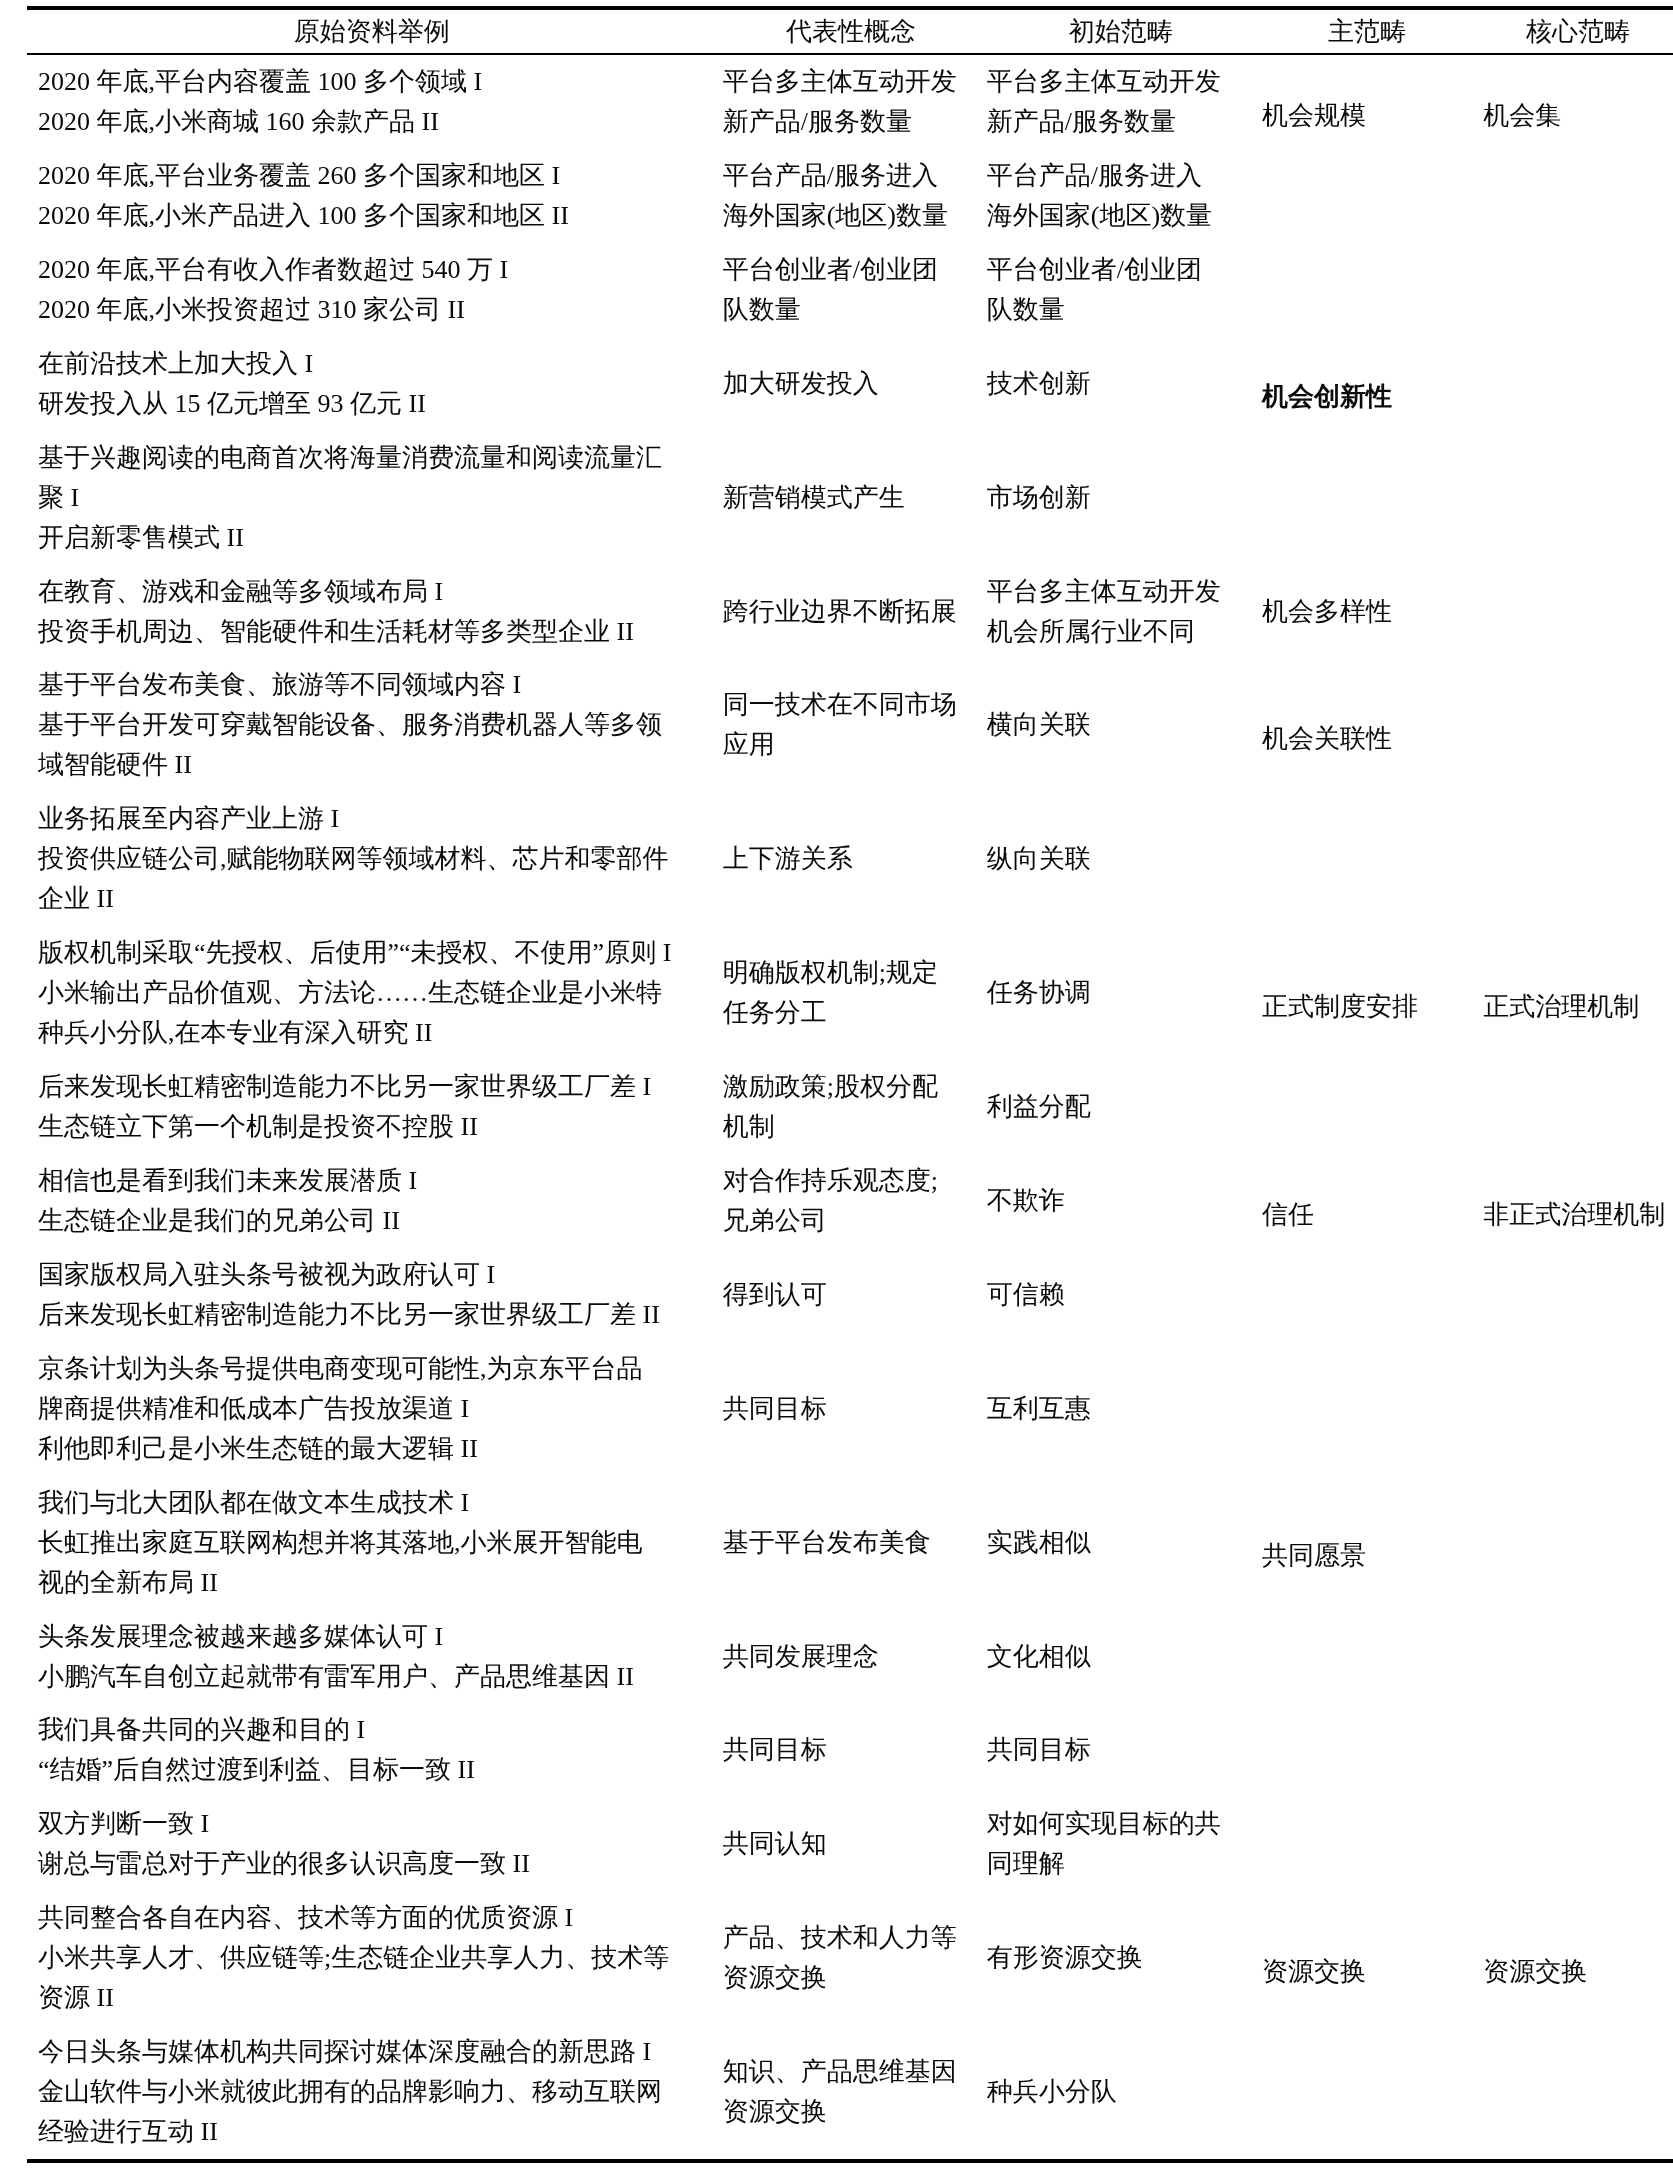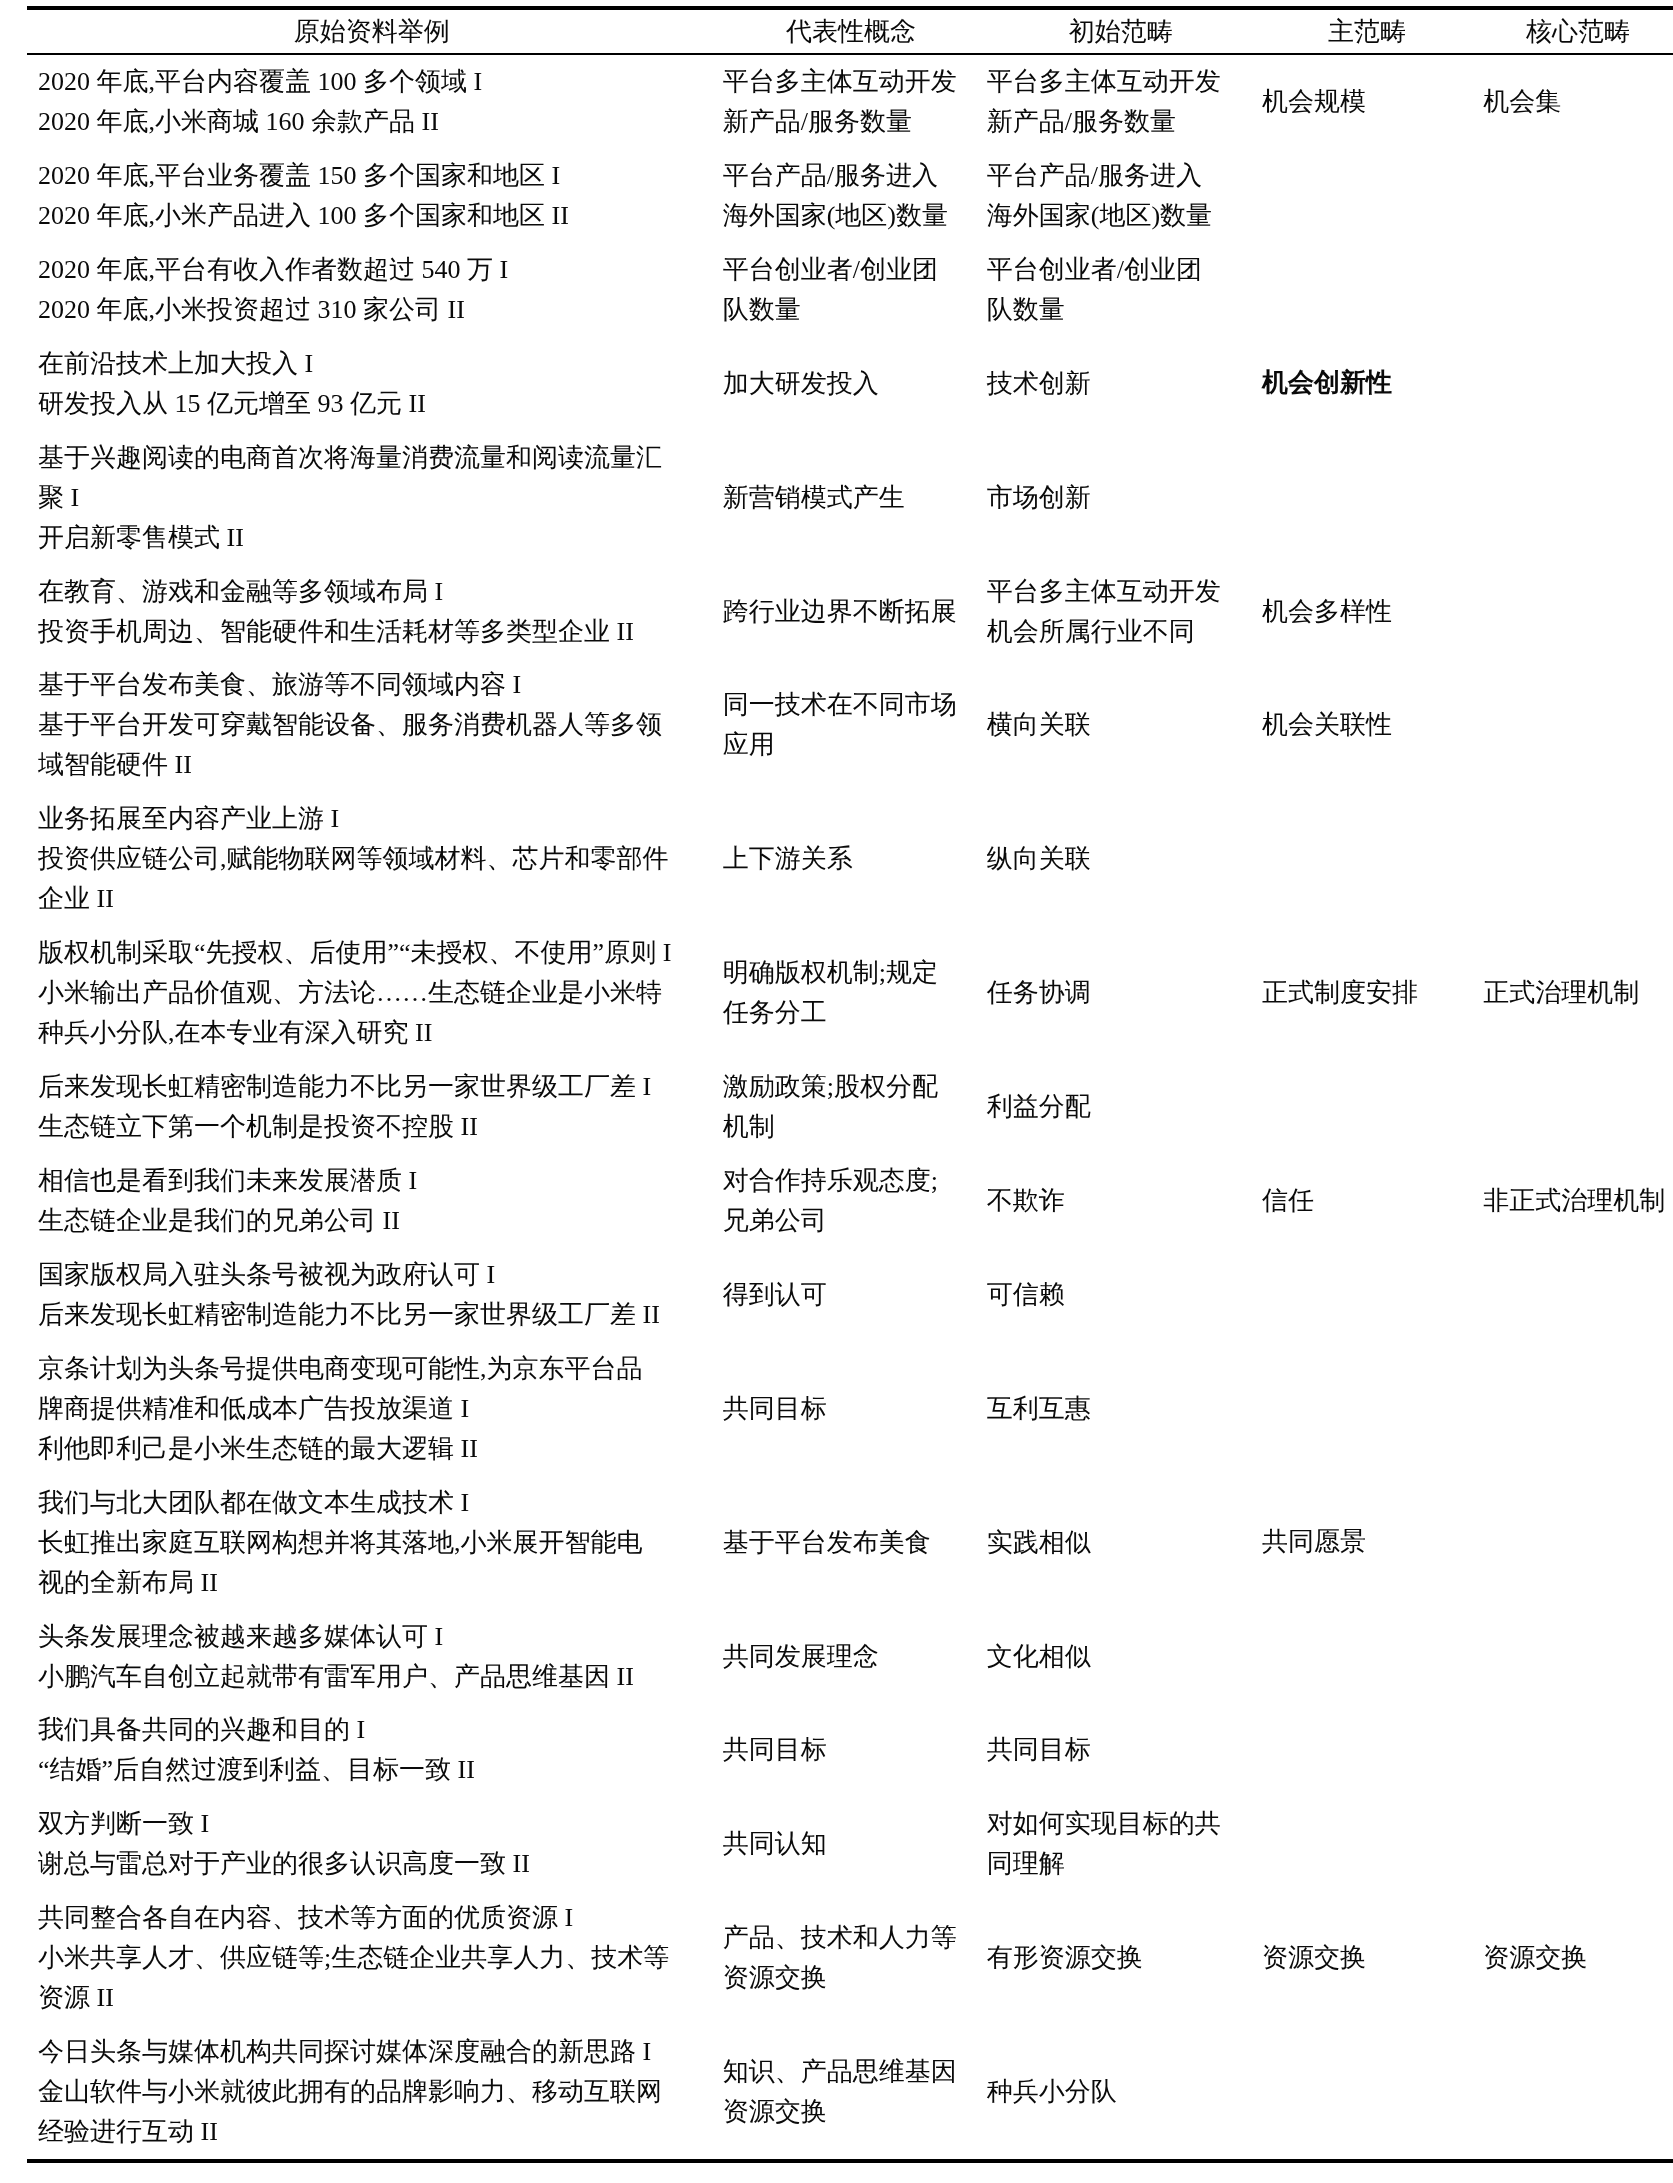--- a/index.html
+++ b/index.html
@@ -46,21 +46,21 @@
     white-space: pre-line;
     text-align: left;
   }
   td.c1 { padding-left: 11.4px; padding-right: 4.9px; }
   td.c2 { padding-left: 5.7px; }
   td.c3 { padding-left: 1.6px; }
   td.c4 { padding-left: 5.7px; }
   td.c5 { padding-left: 5.7px; }
   td.span-v {
     vertical-align: top;
-    padding-top: 0;
+    padding-top: 14px;
     padding-bottom: 0;
   }
   td.span-v .fr {
     display: flex;
     align-items: center;
     white-space: pre-line;
   }
 </style>
 </head>
 <body>
@@ -88,21 +88,21 @@
           <td class="c1">2020 年底,平台内容覆盖 100 多个领域 I
 2020 年底,小米商城 160 余款产品 II</td>
           <td class="c2">平台多主体互动开发
 新产品/服务数量</td>
           <td class="c3">平台多主体互动开发
 新产品/服务数量</td>
           <td class="c4 span-v" rowspan="3"><div class="fr" style="height: 94px;">机会规模</div></td>
           <td class="c5 span-v" rowspan="8"><div class="fr" style="height: 94px;">机会集</div></td>
         </tr>
         <tr>
-          <td class="c1">2020 年底,平台业务覆盖 150 多个国家和地区 I
+          <td class="c1">2020 年底,平台业务覆盖 260 多个国家和地区 I
 2020 年底,小米产品进入 100 多个国家和地区 II</td>
           <td class="c2">平台产品/服务进入
 海外国家(地区)数量</td>
           <td class="c3">平台产品/服务进入
 海外国家(地区)数量</td>
         </tr>
         <tr>
           <td class="c1">2020 年底,平台有收入作者数超过 540 万 I
 2020 年底,小米投资超过 310 家公司 II</td>
           <td class="c2">平台创业者/创业团

